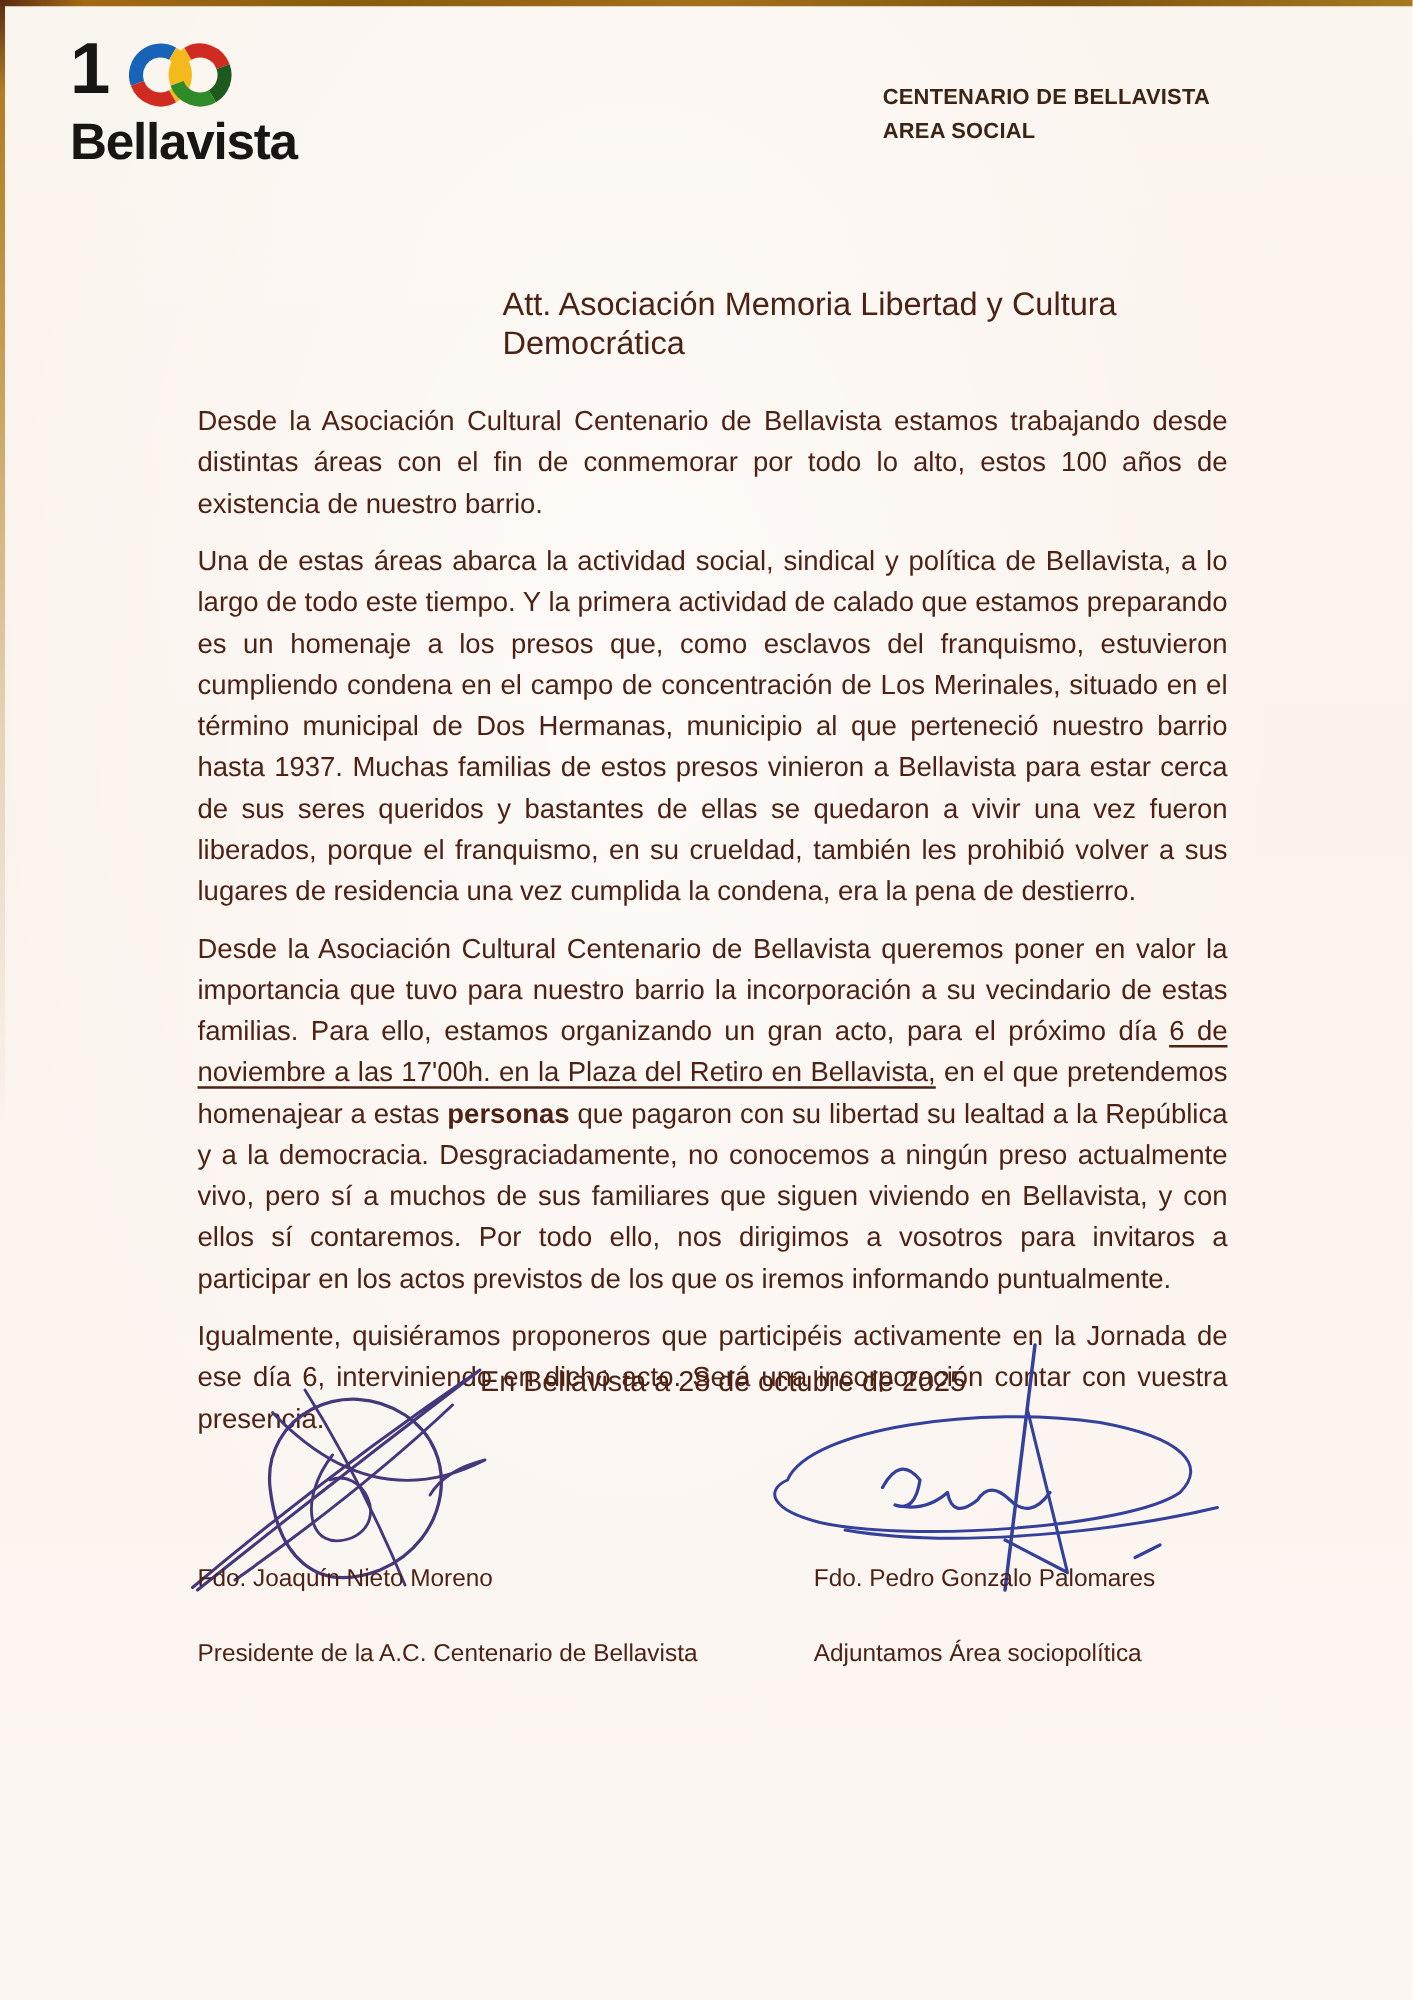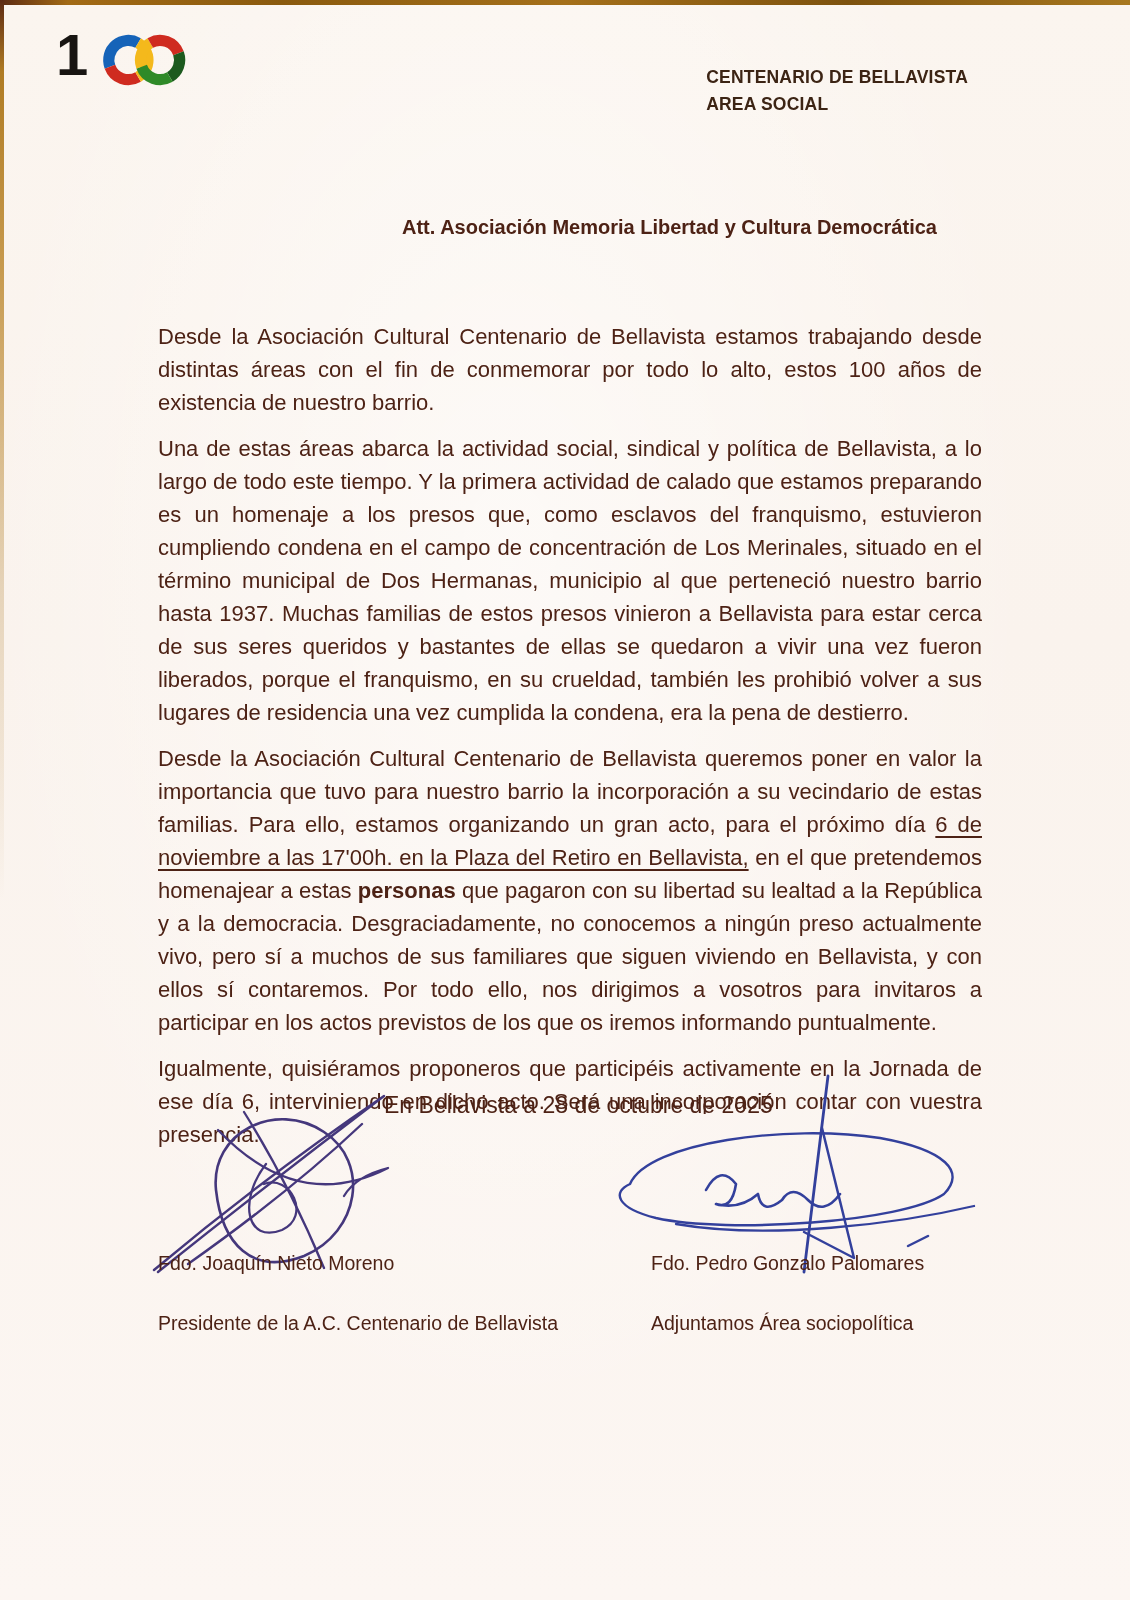--- a/index.html
+++ b/index.html
@@ -37,22 +37,22 @@
 
   
   .header-right{
     position:absolute;right:162px;top:64px;text-align:left;
     font-weight:bold;font-size:17.5px;line-height:27px;color:var(--ink-heading,#3c2414);
     letter-spacing:.2px;
   }
 
   
   .attention{
-    position:absolute;left:402px;top:216px;width:560px;
-    font-weight:bold;font-size:20px;color:var(--ink-body,#4d2215);
+    position:absolute;left:402px;top:228px;width:560px;
+    font-weight:normal;font-size:26px;color:var(--ink-body,#4d2215);
   }
 
   
   .letter-body{
     position:absolute;left:158px;top:320px;width:824px;
     font-size:22px;line-height:33px;color:var(--ink-body,#4d2215);
     text-align:justify;
   }
   .para{margin:0 0 13px 0;}
   .para:last-child{margin-bottom:0;}
@@ -92,20 +92,21 @@
         <path d="M 10.3 37.2 A 21 21 0 0 1 40.5 11.8" stroke="var(--logo-blue)" stroke-width="12" fill="none"></path>
         <path d="M 10.3 37.2 A 21 21 0 0 0 40.5 48.2" stroke="var(--logo-red)" stroke-width="12" fill="none"></path>
         <path d="M 40.5 11.8 A 21 21 0 0 1 40.5 48.2" stroke="var(--logo-yellow)" stroke-width="12" fill="none"></path>
 
         <path d="M 53.5 11.8 A 21 21 0 0 0 44.3 37.2" stroke="var(--logo-yellow)" stroke-width="12" fill="none"></path>
         <path d="M 53.5 11.8 A 21 21 0 0 1 83.7 22.8" stroke="var(--logo-red)" stroke-width="12" fill="none"></path>
         <path d="M 83.7 22.8 A 21 21 0 0 1 74.5 48.2" stroke="var(--logo-darkgreen)" stroke-width="12" fill="none"></path>
         <path d="M 74.5 48.2 A 21 21 0 0 1 44.3 37.2" stroke="var(--logo-green)" stroke-width="12" fill="none"></path>
       </svg>
     </div>
+    <div class="wordmark">Bellavista</div>
   </div>
 
   <div class="header-right">
     <div>CENTENARIO DE BELLAVISTA</div>
     <div>AREA SOCIAL</div>
   </div>
 
   <div class="attention">Att. Asociación Memoria Libertad y Cultura Democrática</div>
 
   <div class="letter-body">

